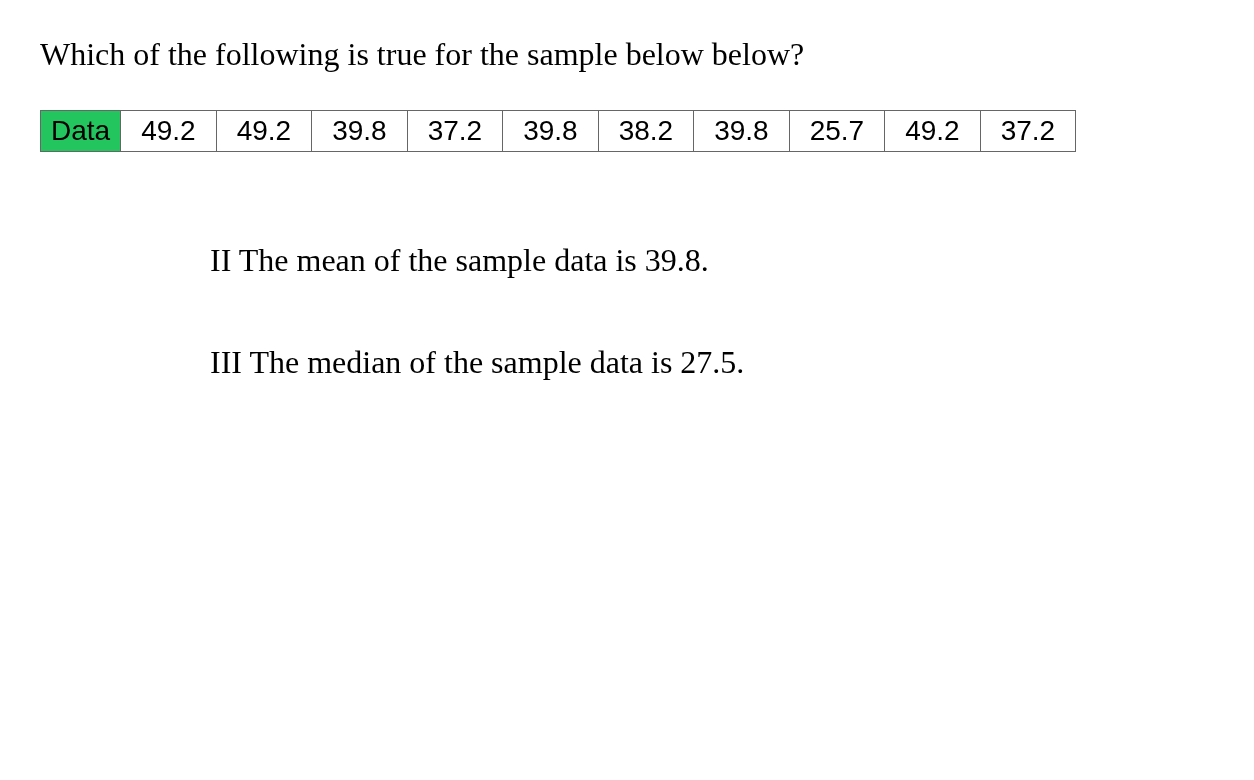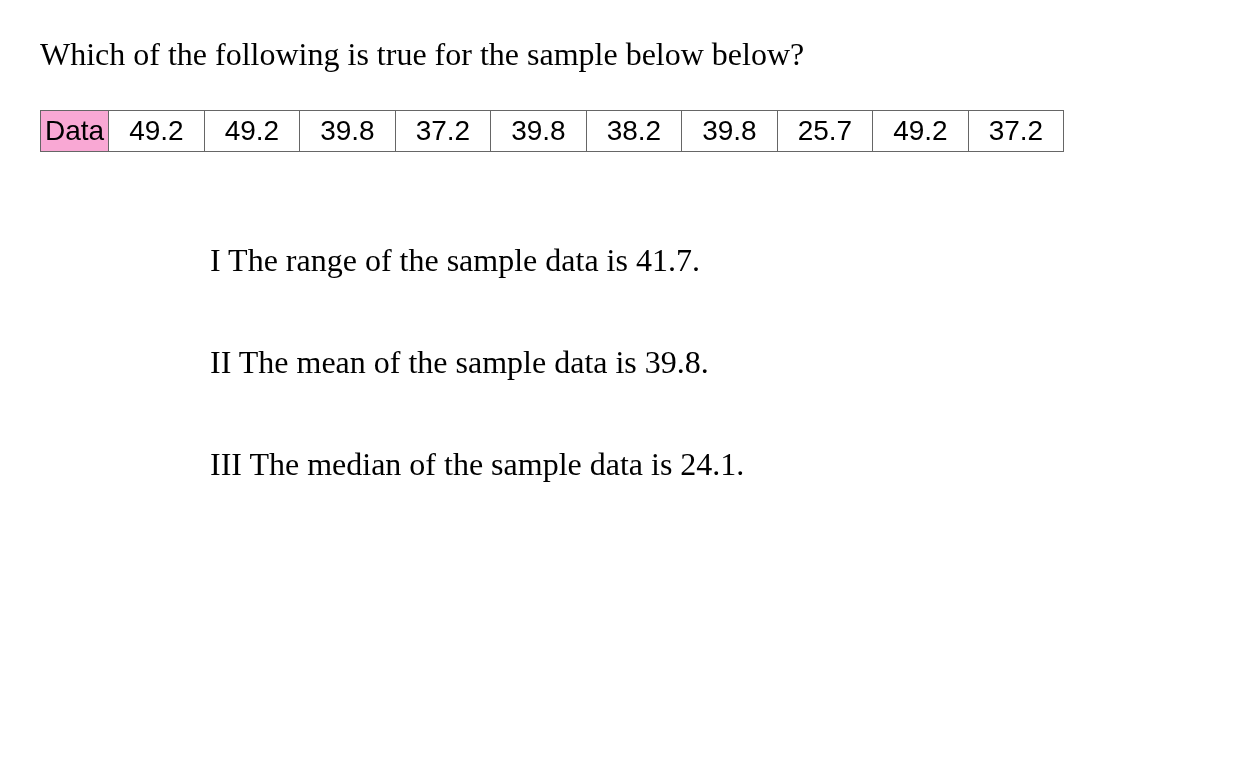--- a/index.html
+++ b/index.html
@@ -22,23 +22,23 @@
     }
     .data-table td {
       border: 1px solid #666;
       padding: 4px 20px;
       font-family: Helvetica, Arial, sans-serif;
       font-size: 28px;
       text-align: center;
       background: #fff;
     }
     .data-table td.header-cell {
-      background: #f9a8d4;
+      background: #22c55e;
       font-weight: normal;
-      padding: 4px 4px;
+      padding: 4px 10px;
     }
     .statements {
       padding-left: 170px;
     }
     .statement {
       margin-bottom: 65px;
     }
   </style>
 </head>
 <body>
@@ -59,16 +59,15 @@
     <td>38.2</td>
     <td>39.8</td>
     <td>25.7</td>
     <td>49.2</td>
     <td>37.2</td>
   </tr>
 </tbody>
   </table>
 
 <div class="statements">
-  <div class="statement">I The range of the sample data is 41.7.</div>
   <div class="statement">II The mean of the sample data is 39.8.</div>
-  <div class="statement">III The median of the sample data is 24.1.</div>
+  <div class="statement">III The median of the sample data is 27.5.</div>
 </div>
 
 </body></html>

